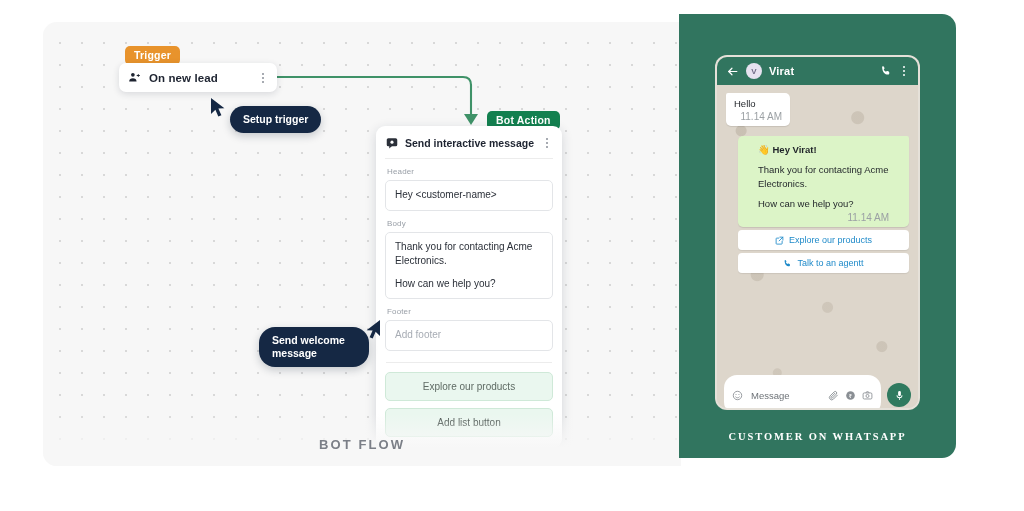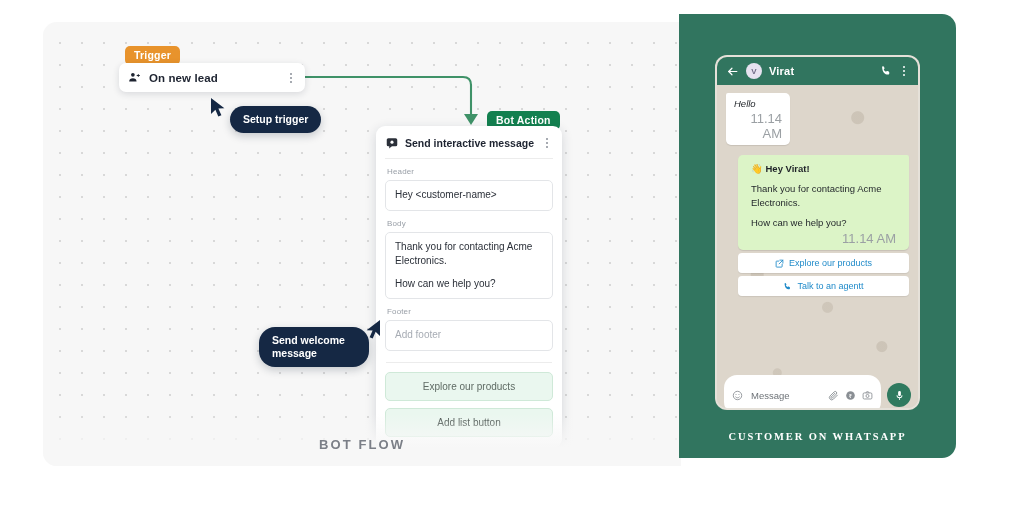--- a/index.html
+++ b/index.html
@@ -42,21 +42,21 @@
     position: absolute;
     font-size: 10.5px; font-weight: bold; color: #ffffff;
     padding: 3px 9px 4px; border-radius: 5px;
     letter-spacing: .2px;
   }
   #trigger-badge { left: 82px; top: 24px; background: #e8932c; }
   #botaction-badge { left: 444px; top: 89px; background: #13804f; }
 
   #trigger-node {
     position: absolute; left: 76px; top: 41px;
-    width: 186px; height: 29px;
+    width: 158px; height: 29px;
     background: #ffffff; border-radius: 7px;
     box-shadow: 0 2px 7px rgba(25,35,60,.14);
     display: flex; align-items: center; padding: 0 9px;
   }
   #trigger-node .tnode-label {
     font-size: 11.5px; font-weight: bold; color: #1d2330;
     margin-left: 8px; flex: 1; letter-spacing: .1px;
   }
   .kebab { display: flex; flex-direction: column; gap: 2px; align-items: center; padding: 2px 4px; }
   .kebab i { width: 2px; height: 2px; border-radius: 50%; background: #8a8f99; display: block; }
@@ -148,26 +148,26 @@
       radial-gradient(circle at 82% 80%, rgba(185,175,160,.45) 0 5px, transparent 6px),
       radial-gradient(circle at 30% 88%, rgba(185,175,160,.38) 0 4px, transparent 5px),
       radial-gradient(circle at 62% 48%, rgba(185,175,160,.35) 0 4px, transparent 5px);
     padding: 8px 9px 0;
   }
   .bub-in {
     background: #ffffff; border-radius: 2px 5px 5px 5px;
     padding: 5px 8px 4px; width: 64px;
     box-shadow: 0 1px 1px rgba(0,0,0,.10);
   }
-  .bub-in .txt { font-size: 9.5px; color: #1f2328; font-style: italic; }
-  .bub-time { font-size: 13px; color: #9ba0a4; text-align: right; margin-top: 2px; }
+  .bub-in .txt { font-size: 9.5px; color: #1f2328; }
+  .bub-time { font-size: 10px; color: #9ba0a4; text-align: right; margin-top: 2px; }
   #bot-bubble {
     margin-top: 10px; margin-left: 12px;
     background: #dcf4c7; border-radius: 5px 2px 5px 5px;
-    padding: 7px 13px 4px;
+    padding: 7px 20px 4px;
     box-shadow: 0 1px 1px rgba(0,0,0,.10);
   }
   #bot-bubble .bline { font-size: 9.5px; color: #1f2328; line-height: 1.4; }
   #bot-bubble .bline.bold { font-weight: bold; }
   #bot-bubble .bline + .bline { margin-top: 7px; }
   .wa-action {
     margin-left: 12px; margin-top: 3px;
     background: #ffffff; border-radius: 4px;
     padding: 5px 4px; text-align: center;
     font-size: 9px; color: #1f8ac9;

